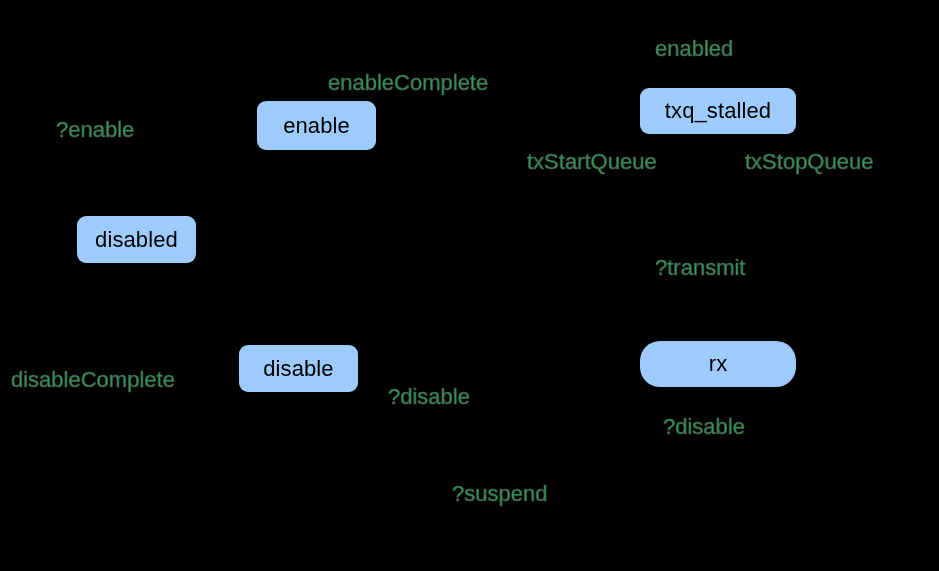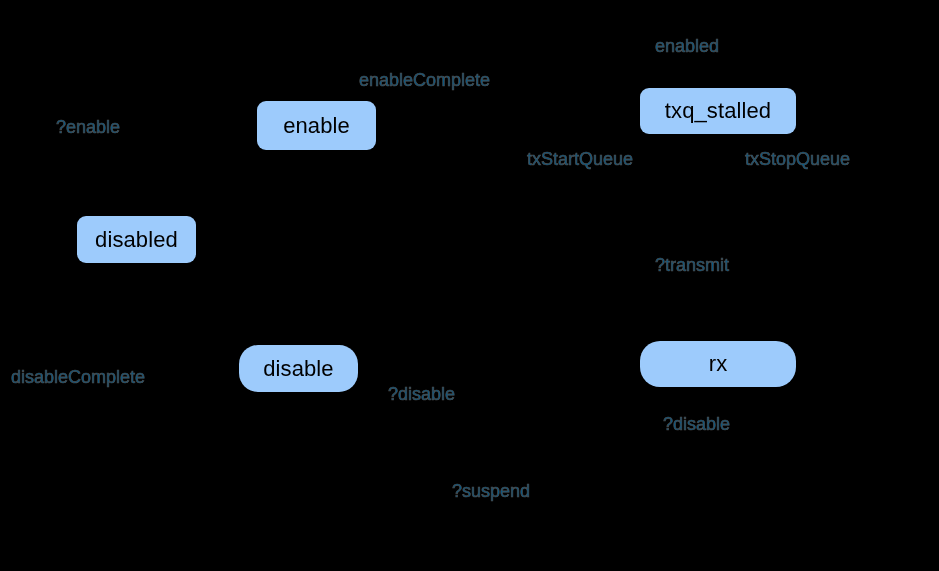--- a/index.html
+++ b/index.html
@@ -28,24 +28,24 @@
     align-items: center;
     justify-content: center;
     font-size: 22px;
     font-family: "Liberation Sans", sans-serif;
     letter-spacing: 0.1px;
     white-space: nowrap;
   }
   
   .edge-label {
     position: absolute;
-    font-size: 18px;
+    font-size: 22px;
     font-family: "Liberation Sans", sans-serif;
     white-space: nowrap;
-    color: #0369a1;
+    color: #22c55e;
     -webkit-text-stroke: 0.7px #5c5c5c;
     text-shadow: 0 0 0 #000;
     opacity: 0.85;
   }
   
   #edges {
     position: absolute;
     left: 0;
     top: 0;
     width: 939px;
@@ -87,36 +87,36 @@
   <div class="stub" style="left:636px; top:350px;"></div>
 
   <div class="node" style="left:213px; top:101px; width:119px; height:49px;margin-left:44px;">
     <span>enable</span>
   </div>
 
   <div class="node" style="left:77px; top:216px; width:119px; height:47px;">
     <span>disabled</span>
   </div>
 
-  <div class="node" style="left:239px; top:345px; width:119px; height:47px;border-radius:19px;">
+  <div class="node" style="left:239px; top:345px; width:119px; height:47px;">
     <span>disable</span>
   </div>
 
   <div class="node" style="left:640px; top:88px; width:156px; height:46px;">
     <span>txq_stalled</span>
   </div>
 
 
   <div class="node" style="left:640px; top:341px; width:156px; height:46px;border-radius:20px;">
     <span>rx</span>
   </div>
 
   <div class="edge-label" style="left:56px; top:117px;">?enable</div>
 
-  <div class="edge-label" style="left:328px; top:70px;margin-left:31px;">enableComplete</div>
+  <div class="edge-label" style="left:328px; top:70px;">enableComplete</div>
 
   <div class="edge-label" style="left:655px; top:36px;">enabled</div>
 
   <div class="edge-label" style="left:527px; top:149px;">txStartQueue</div>
 
   <div class="edge-label" style="left:745px; top:149px;">txStopQueue</div>
 
   <div class="edge-label" style="left:655px; top:255px;">?transmit</div>
 
   <div class="edge-label" style="left:11px; top:367px;">disableComplete</div>

